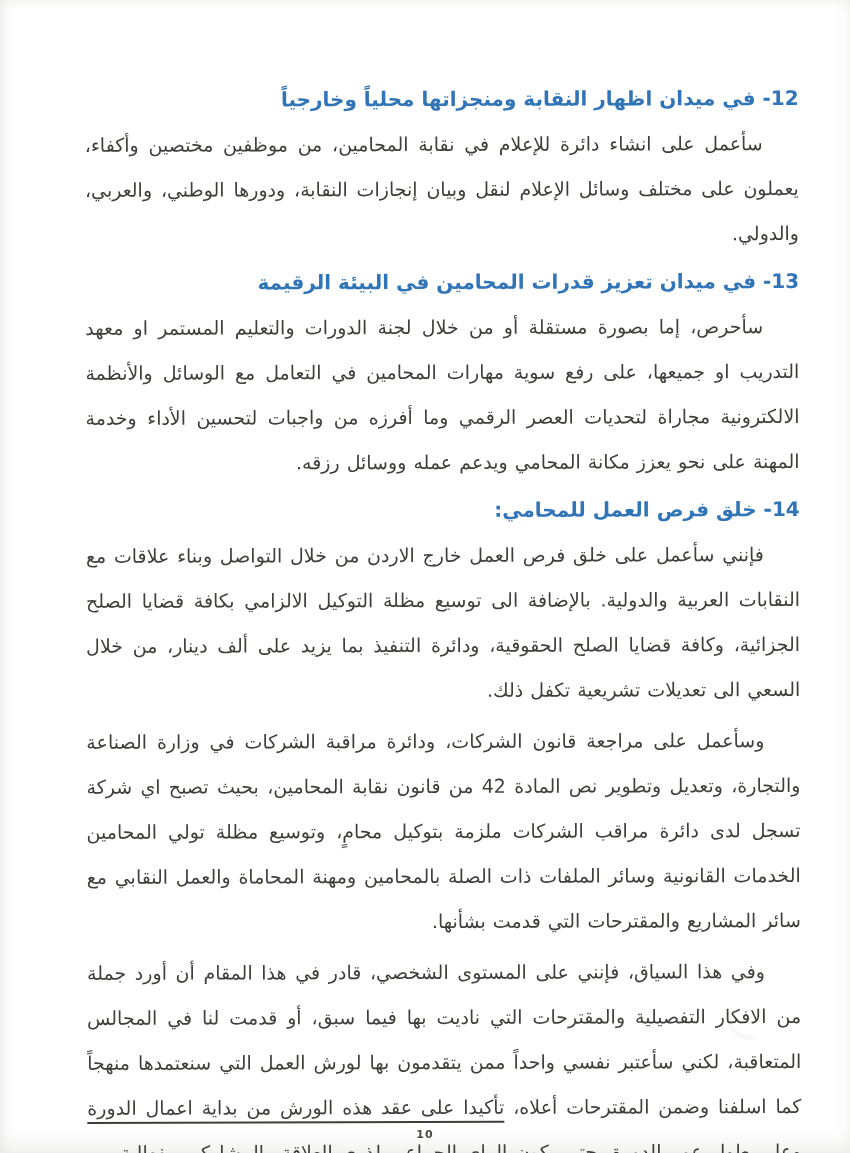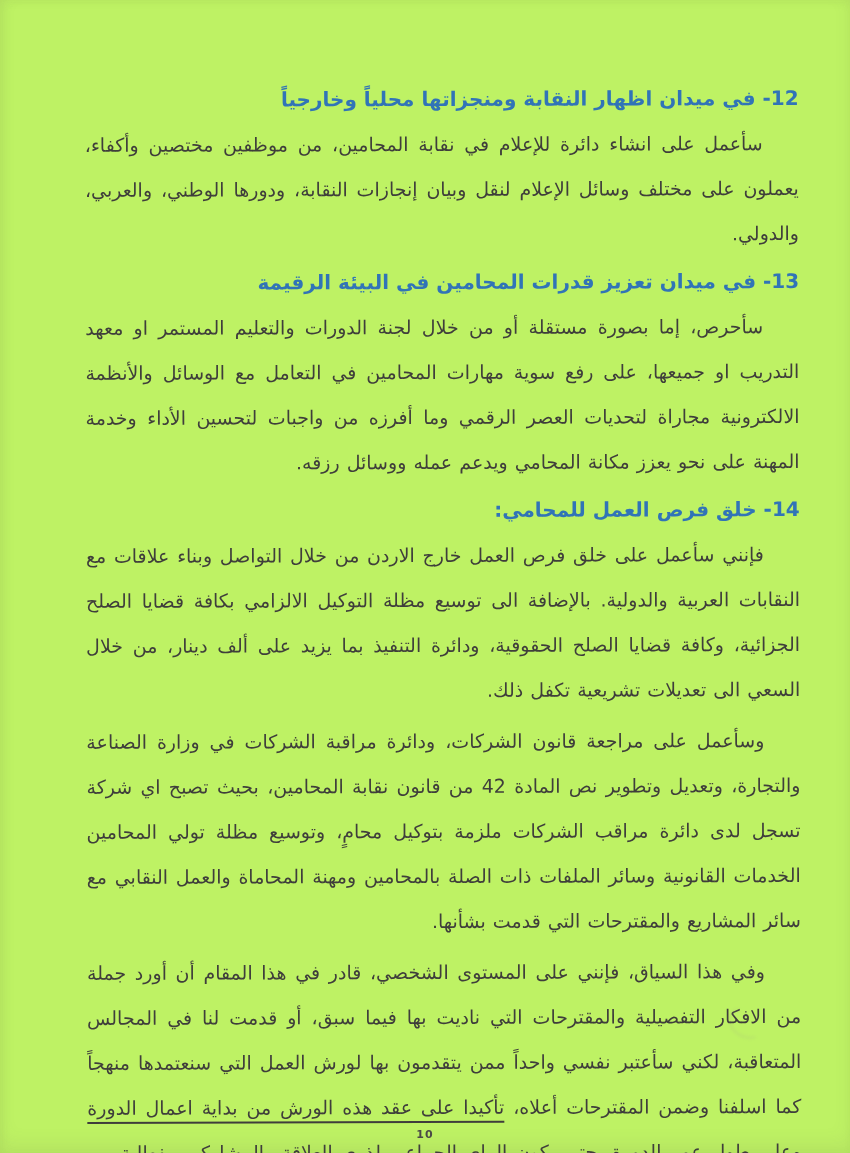--- a/index.html
+++ b/index.html
@@ -5,21 +5,21 @@
   html, body {
     margin: 0;
     padding: 0;
     background: #e9e8e5;
   }
   .page {
     position: relative;
     width: 850px;
     height: 1153px;
     margin: 0 auto;
-    background: #bef264;
+    background: #ffffff;
     box-shadow:
       inset 0 -10px 18px rgba(90, 85, 75, 0.08),
       inset 4px 0 10px rgba(90, 85, 75, 0.04),
       inset 0 4px 8px rgba(90, 85, 75, 0.03);
     overflow: hidden;
     font-family: "DejaVu Sans", sans-serif;
   }
   .content {
     direction: rtl;
     padding: 84px 50px 0 86px;

